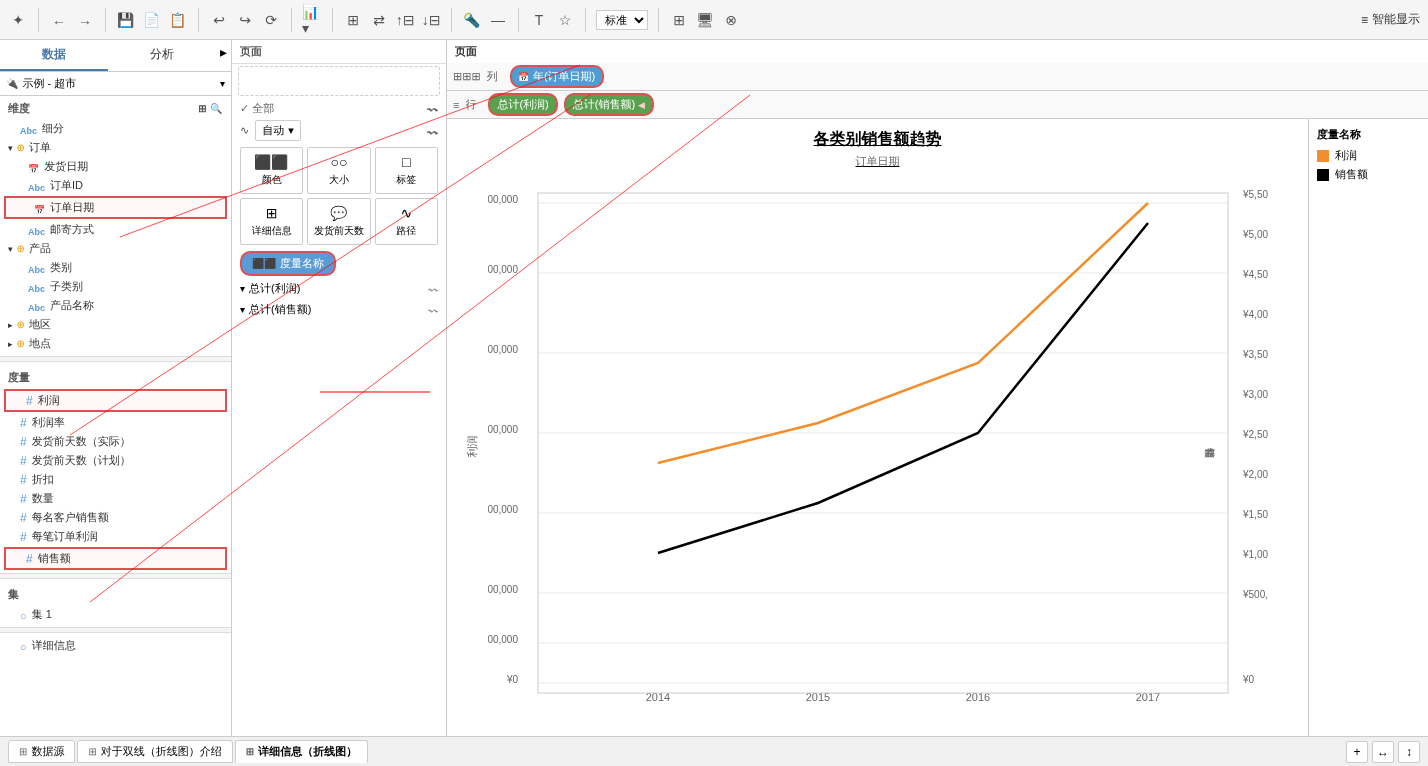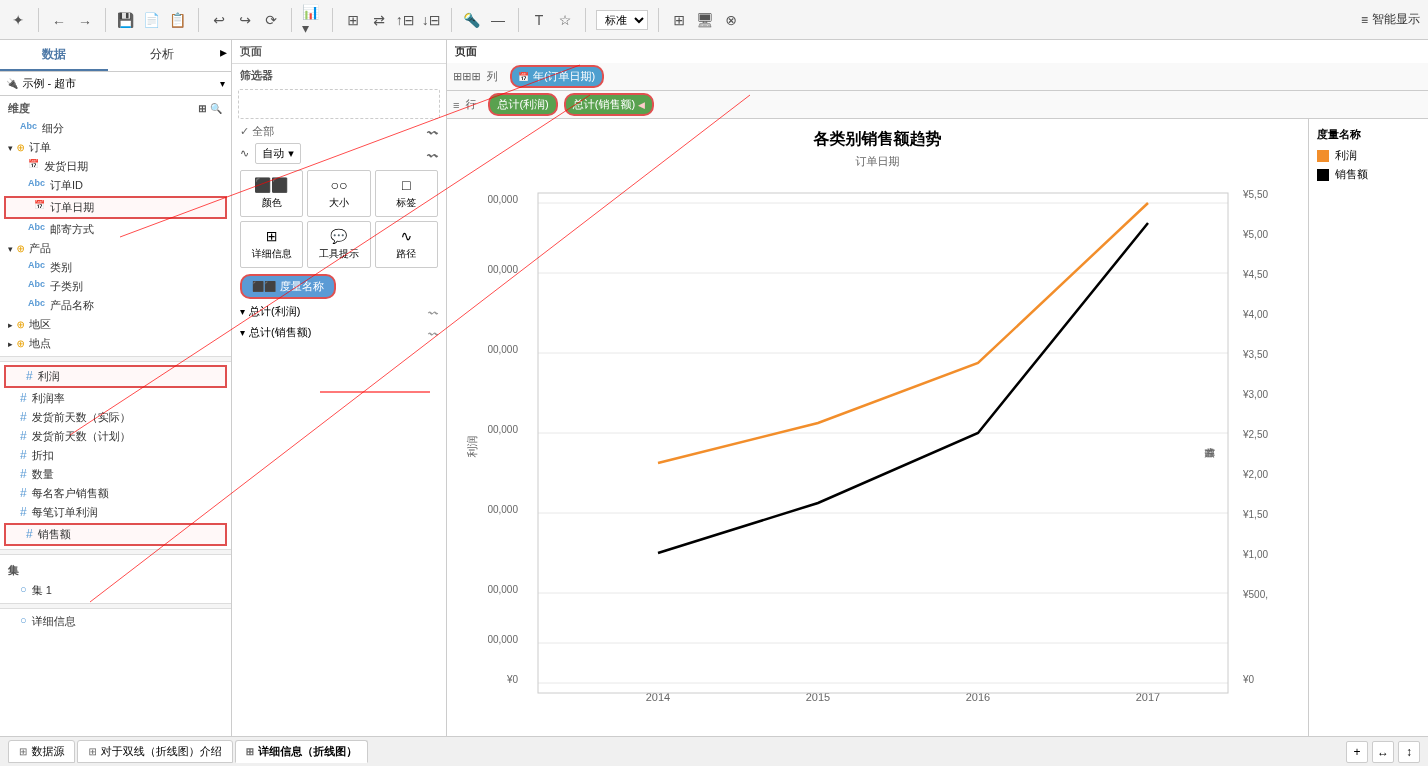--- a/index.html
+++ b/index.html
@@ -29,21 +29,21 @@
     .left-tabs { display: flex; border-bottom: 1px solid #ccc; }
     .left-tab { flex: 1; text-align: center; padding: 6px 4px; font-size: 12px; cursor: pointer; color: #333; border-bottom: 2px solid transparent; }
     .left-tab.active { border-bottom: 2px solid #4e79a7; color: #4e79a7; font-weight: bold; }
     
     .datasource-selector { display: flex; align-items: center; padding: 4px 6px; border-bottom: 1px solid #ccc; gap: 4px; }
     
     .section-header { padding: 5px 8px 3px; font-size: 11px; font-weight: bold; color: #555; display: flex; align-items: center; gap: 4px; }
     .section-header .icons { margin-left: auto; display: flex; gap: 4px; }
     
     .field-list { overflow-y: auto; flex: 1; }
-    .field-item { display: flex; align-items: flex-start; padding: 2px 8px 2px 12px; cursor: pointer; gap: 5px; font-size: 11px; color: #333; }
+    .field-item { display: flex; align-items: flex-end; padding: 2px 8px 2px 12px; cursor: pointer; gap: 5px; font-size: 11px; color: #333; }
     .field-item.highlighted { border: 2px solid #e05050; background: #fff8f8; }
     .field-type-abc { color: #5b9bd5; font-size: 9px; font-weight: bold; }
     .field-type-hash { color: #5b9bd5; font-size: 12px; }
     
     .group-header { display: flex; align-items: center; padding: 2px 8px; cursor: pointer; font-size: 11px; color: #333; gap: 4px; }
     .chevron { font-size: 9px; }
     
     .section-divider { height: 6px; background: #f5f5f5; border-top: 1px solid #ddd; border-bottom: 1px solid #ddd; margin: 3px 0; }
     
     
@@ -66,21 +66,21 @@
     .right-panel { flex: 1; display: flex; flex-direction: column; background: #fff; }
     
     .column-shelf { display: flex; align-items: center; min-height: 28px; border-bottom: 1px solid #ccc; padding: 2px 6px; gap: 6px; background: #f9f9f9; }
     .row-shelf { display: flex; align-items: center; min-height: 28px; border-bottom: 1px solid #ccc; padding: 2px 6px; gap: 6px; background: #f9f9f9; }
     
     
     .legend-panel { width: 120px; border-left: 1px solid #ccc; padding: 8px; font-size: 11px; }
     .legend-title { font-weight: bold; margin-bottom: 6px; font-size: 11px; }
     .legend-item { display: flex; align-items: center; gap: 6px; margin-bottom: 4px; }
     .legend-color { width: 12px; height: 12px; }
-    .chart-inner { flex: 1; position: relative; }
+    .chart-inner { flex: 1; position: relative; text-decoration: underline; }
     
     
     .bottom-bar { height: 30px; background: #f0f0f0; border-top: 1px solid #ccc; display: flex; align-items: center; justify-content: space-between; padding: 0 8px; }
     .bottom-tabs { display: flex; align-items: center; gap: 2px; }
     .bottom-tab { padding: 3px 10px; font-size: 11px; cursor: pointer; border: 1px solid #ccc; background: #fff; border-radius: 3px 3px 0 0; display: flex; align-items: center; gap: 4px; }
     .bottom-tab.active { background: #fff; border-bottom-color: #fff; font-weight: bold; }
     .bottom-tab-icon { font-size: 10px; color: #666; }
     .bottom-actions { display: flex; gap: 4px; }
     .bottom-action-btn { width: 22px; height: 22px; display: flex; align-items: center; justify-content: center; border: 1px solid #ccc; background: #fff; cursor: pointer; border-radius: 2px; font-size: 12px; }
     
@@ -214,20 +214,23 @@
       </div>
 
       <div class="group-header">
         <span class="chevron">▸</span>
         <span style="font-size:10px; color:#e8a000;">⊕</span>
         <span>地点</span>
       </div>
 
       <div class="section-divider"></div>
 
+      <div class="section-header">
+        <span>度量</span>
+      </div>
 
       <div class="field-item indent1 highlighted" style="border:2px solid #e05050; margin: 1px 4px;">
         <span class="field-type-hash">#</span>
         <span>利润</span>
       </div>
       <div class="field-item indent1">
         <span class="field-type-hash">#</span>
         <span>利润率</span>
       </div>
       <div class="field-item indent1">
@@ -275,21 +278,20 @@
         <span style="font-size:11px; color:#5b9bd5;">○</span>
         <span>详细信息</span>
       </div>
     </div>
   </div>
 
   <div class="middle-panel">
 
     <div style="padding:4px 8px; font-size:11px; font-weight:bold; color:#555; border-bottom:1px solid #ddd;">页面</div>
 
-    <div style="padding:4px 8px; font-size:11px; font-weight:bold; color:#555;">筛选器</div>
     <div style="min-height:30px; border:1px dashed #ccc; margin:2px 6px; border-radius:2px;"></div>
 
     <div style="display:flex; align-items:center; padding:2px 8px; gap:6px;">
       <span style="font-size:11px; color:#666;">✓ 全部</span>
       <span style="margin-left:auto; font-size:11px; color:#666;">〰</span>
     </div>
 
     <div style="display:flex; align-items:center; padding:2px 8px; gap:6px;">
       <span style="font-size:11px; color:#555;">∿</span>
       <div class="marks-dropdown">
@@ -311,21 +313,21 @@
       <div class="mark-btn">
         <span style="font-size:14px;">□</span>
         <span>标签</span>
       </div>
       <div class="mark-btn">
         <span style="font-size:14px;">⊞</span>
         <span>详细信息</span>
       </div>
       <div class="mark-btn">
         <span style="font-size:14px;">💬</span>
-        <span>工具提示</span>
+        <span>发货前天数</span>
       </div>
       <div class="mark-btn">
         <span style="font-size:14px;">∿</span>
         <span>路径</span>
       </div>
     </div>
 
     <div class="measure-names-pill-row">
       <div class="measure-names-pill">
         <span style="font-size:10px; margin-right:3px;">⬛⬛</span>

